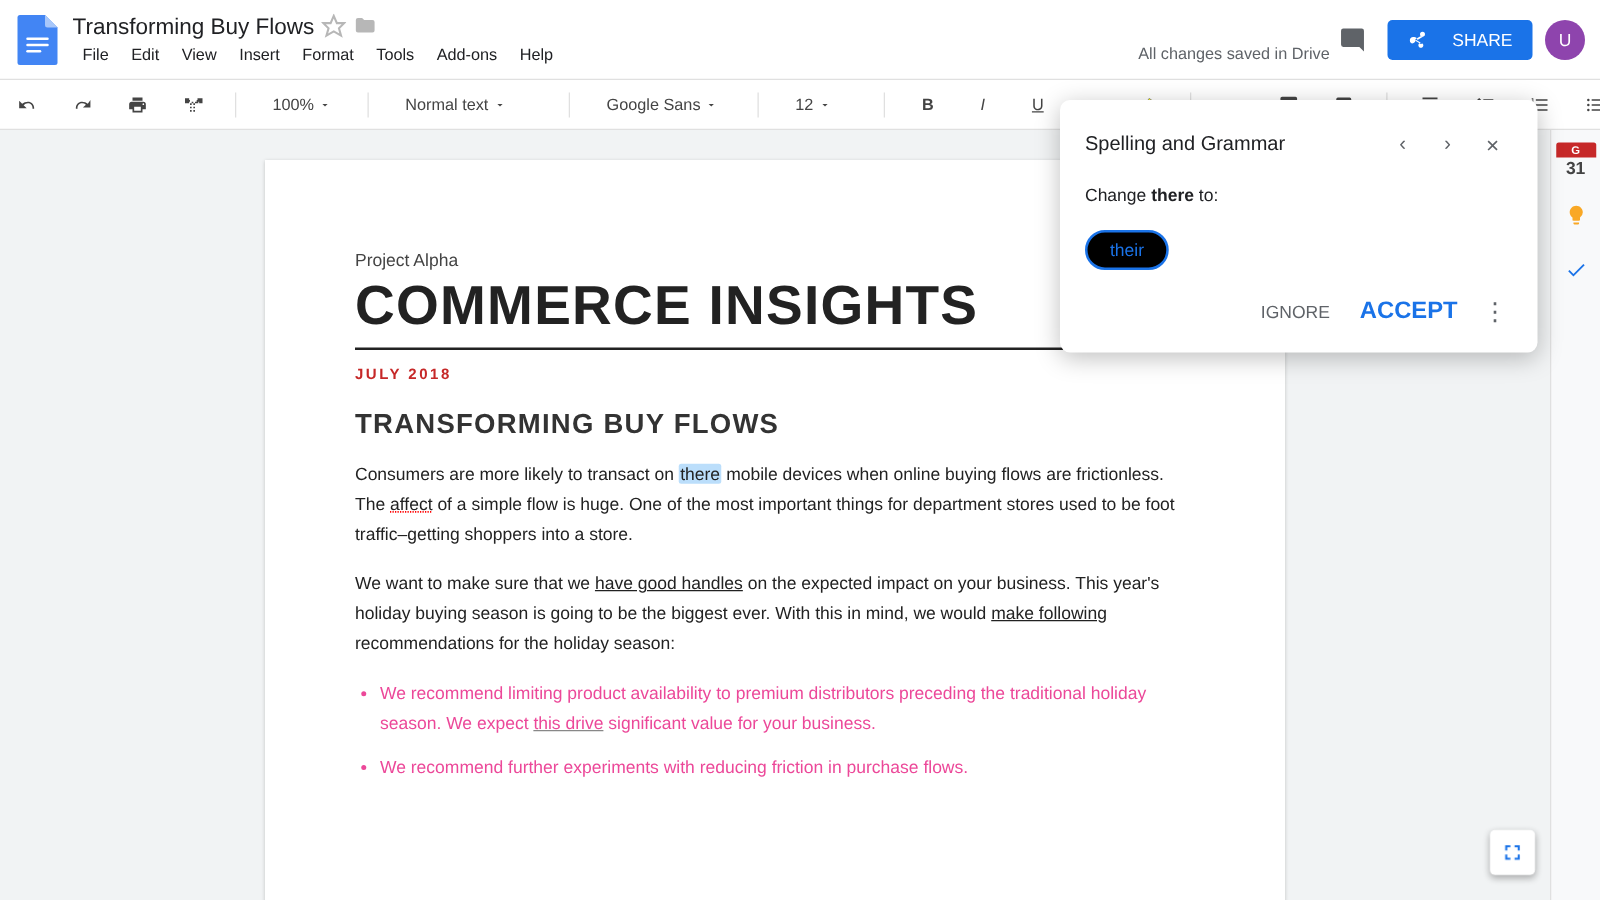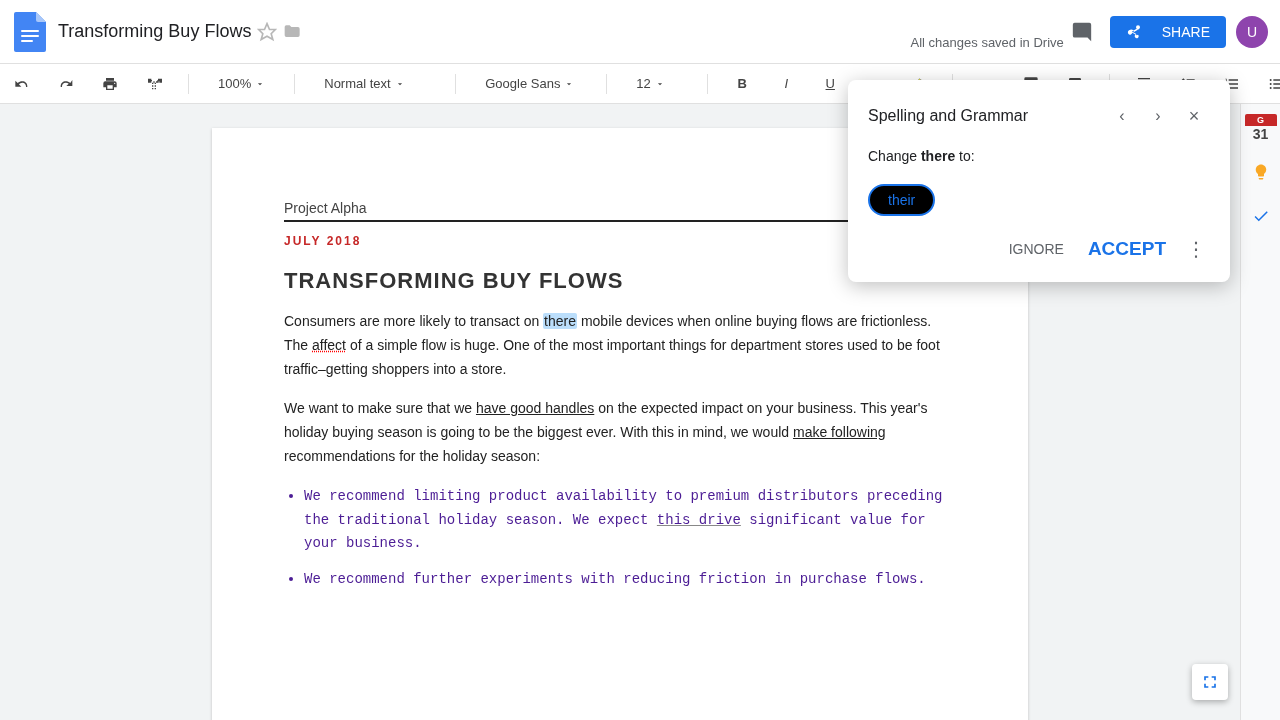--- a/index.html
+++ b/index.html
@@ -221,23 +221,22 @@
       text-decoration-style: dotted;
       text-decoration-color: #f00;
       text-align: center;
     }
     .underline-word {
       text-decoration: underline;
     }
     .bullet-list {
       margin-left: 20px;
       font-size: 14px;
-      color: #4c1d95;
+      color: #ec4899;
       line-height: 1.7;
-      font-family: Liberation Mono, monospace;
     }
     .bullet-list li {
       margin-bottom: 12px;
     }
     .this-drive {
       text-decoration: underline;
       text-decoration-color: #888;
     }
 
     
@@ -407,20 +406,30 @@
       <span id="doc-title">Transforming Buy Flows</span>
 
       <svg class="title-icon" viewBox="0 0 24 24" fill="none" stroke="#888" stroke-width="2">
           <polygon points="12,2 15,9 22,9 17,14 19,21 12,17 5,21 7,14 2,9 9,9"></polygon>
         </svg>
 
       <svg class="title-icon" viewBox="0 0 24 24" fill="#888">
           <path d="M2 6a2 2 0 012-2h4l2 2h8a2 2 0 012 2v8a2 2 0 01-2 2H4a2 2 0 01-2-2V6z"></path>
         </svg>
     </div>
+    <div id="menu-bar">
+      <span class="menu-item">File</span>
+      <span class="menu-item">Edit</span>
+      <span class="menu-item">View</span>
+      <span class="menu-item">Insert</span>
+      <span class="menu-item">Format</span>
+      <span class="menu-item">Tools</span>
+      <span class="menu-item">Add-ons</span>
+      <span class="menu-item">Help</span>
+    </div>
   </div>
 
   <span id="saved-text">All changes saved in Drive</span>
 
   <div id="topbar-right">
     <div id="comments-icon-btn">
       <svg width="22" height="22" viewBox="0 0 24 24" fill="#5f6368">
           <path d="M20 2H4a2 2 0 00-2 2v12a2 2 0 002 2h14l4 4V4a2 2 0 00-2-2z"></path>
         </svg>
     </div>
@@ -593,20 +602,21 @@
       </svg>
   </div>
 </div>
 
 <div id="main-layout">
 
   <div id="doc-area">
     <div id="doc-page">
 
       <p id="project-label">Project Alpha</p>
+      <h1 id="main-heading">COMMERCE INSIGHTS</h1>
       <hr id="heading-divider">
       <p id="date-label">JULY 2018</p>
       <h2 id="section-title">TRANSFORMING BUY FLOWS</h2>
 
       <p class="doc-paragraph">
         <span>Consumers are more likely to transact on </span><span class="highlight-word">there</span><span> mobile devices when online buying flows are frictionless. The </span><span class="underline-dotted">affect</span><span> of a simple flow is huge. One of the most important things for department stores used to be foot traffic–getting shoppers into a store.</span>
       </p>
 
       <p class="doc-paragraph">
         <span>We want to make sure that we </span><span class="underline-word">have good handles</span><span> on the expected impact on your business. This year's holiday buying season is going to be the biggest ever. With this in mind, we would </span><span class="underline-word">make following</span><span> recommendations for the holiday season:</span>

